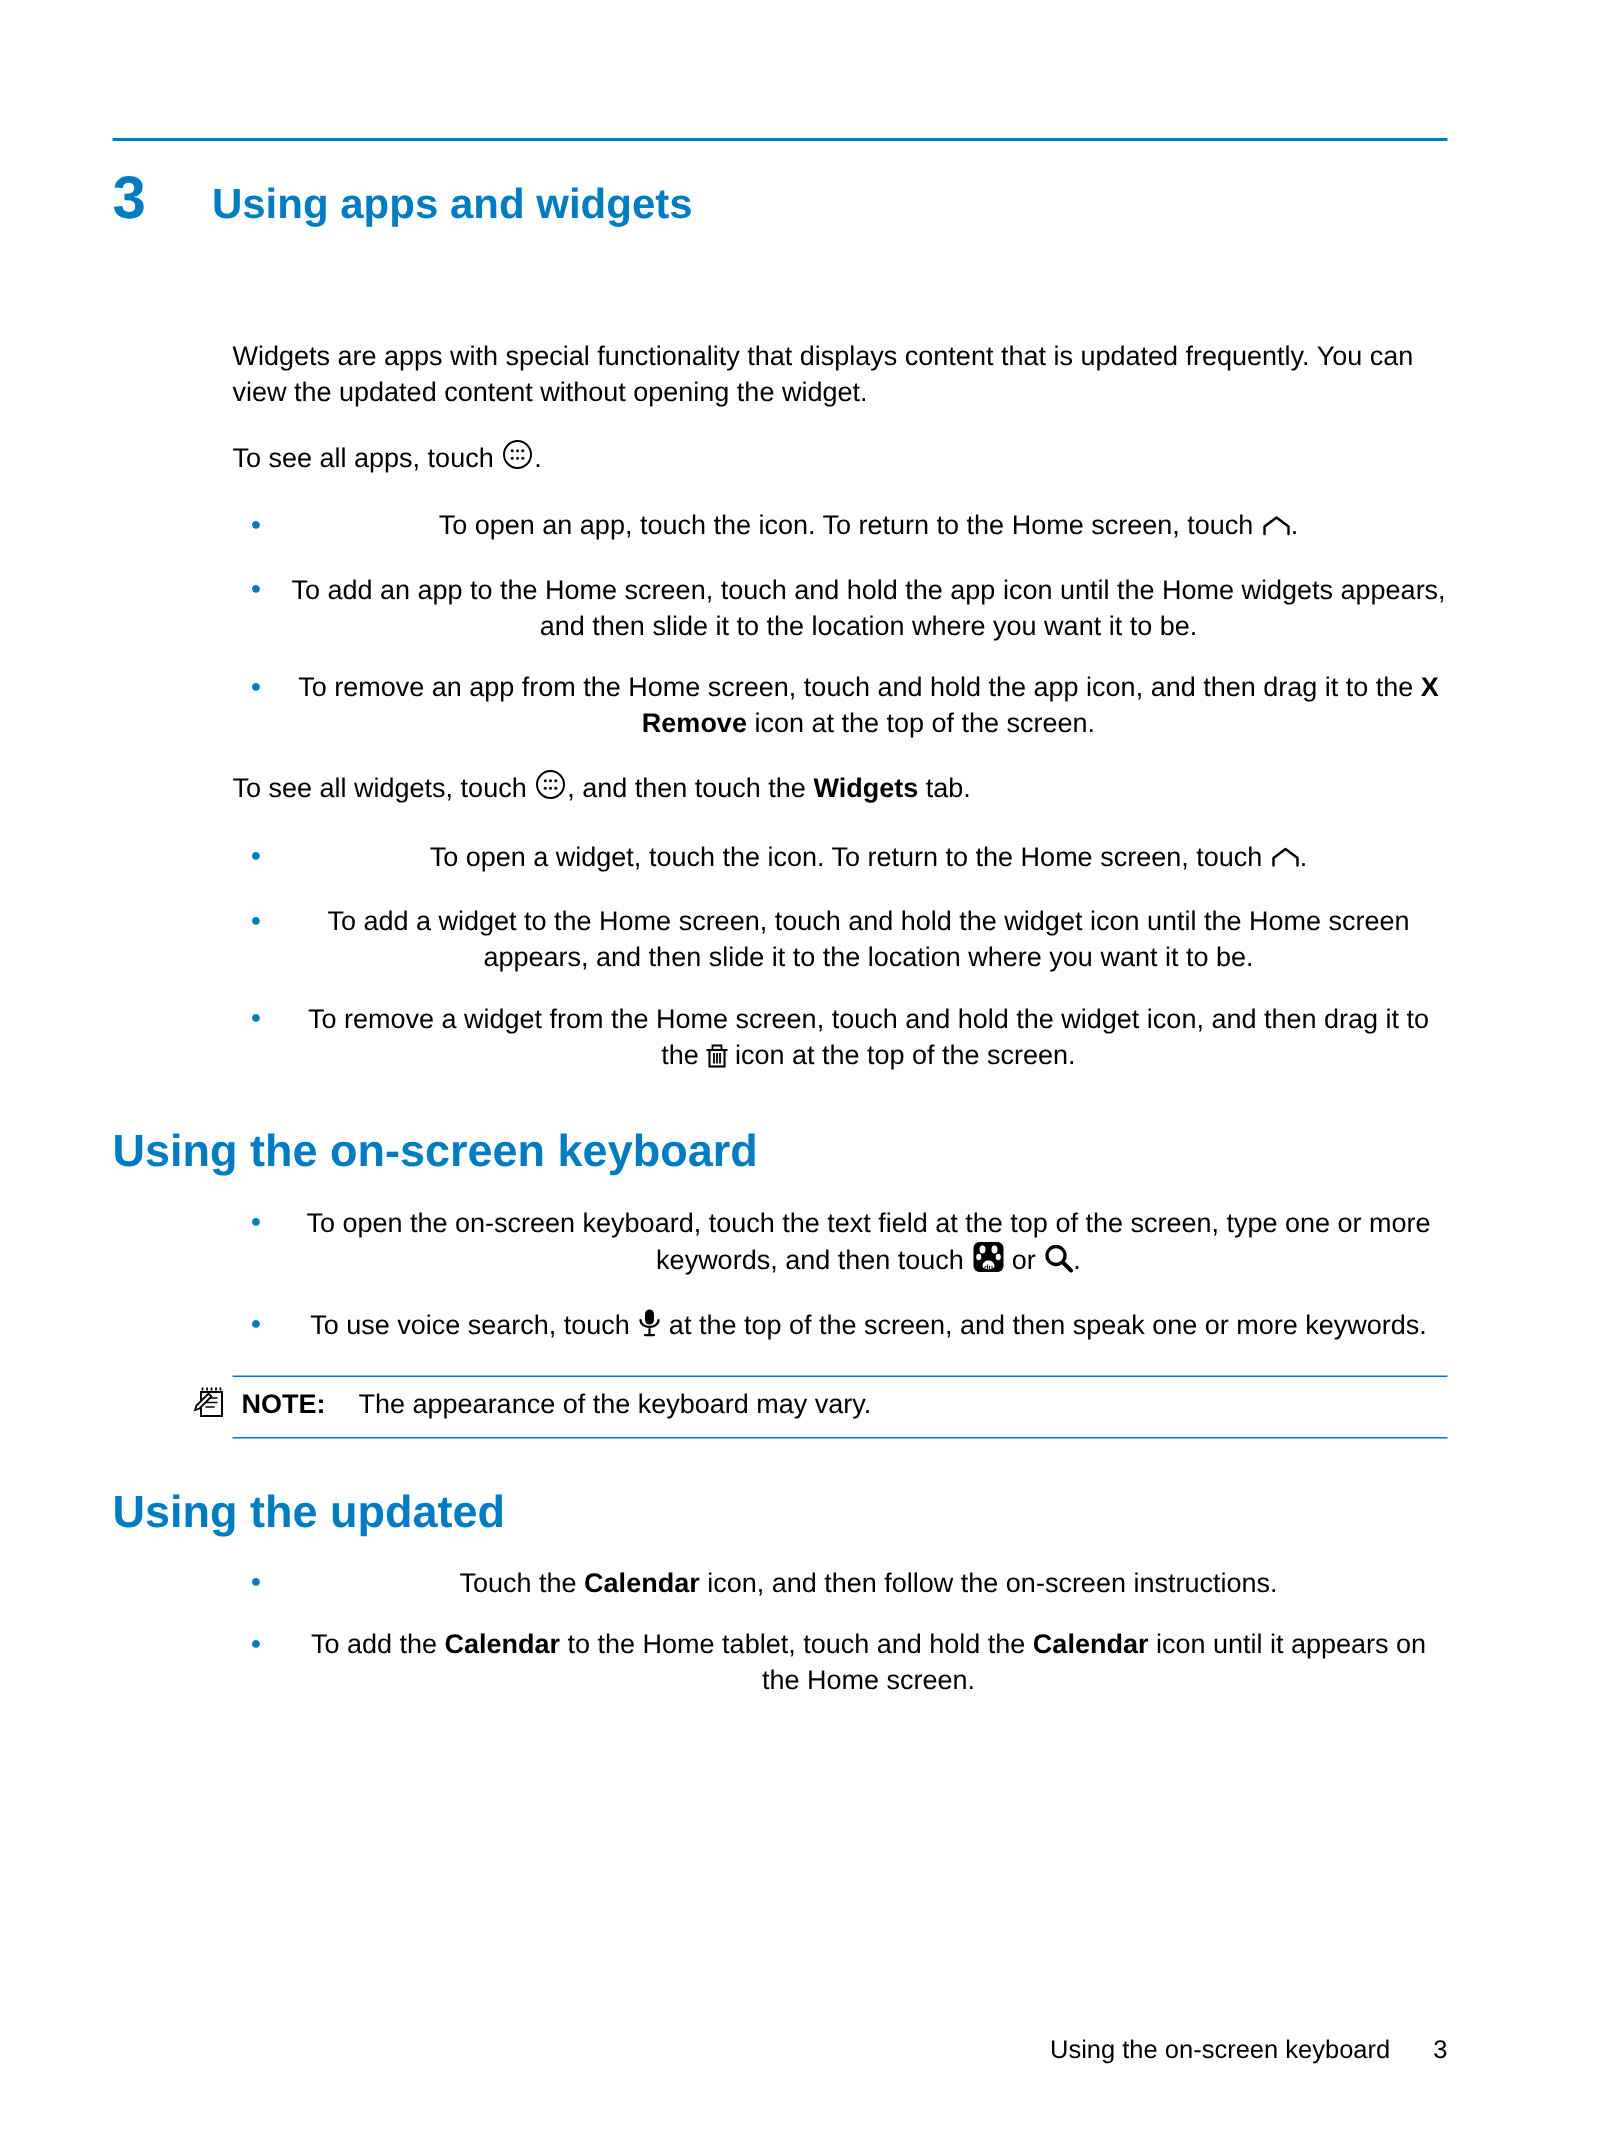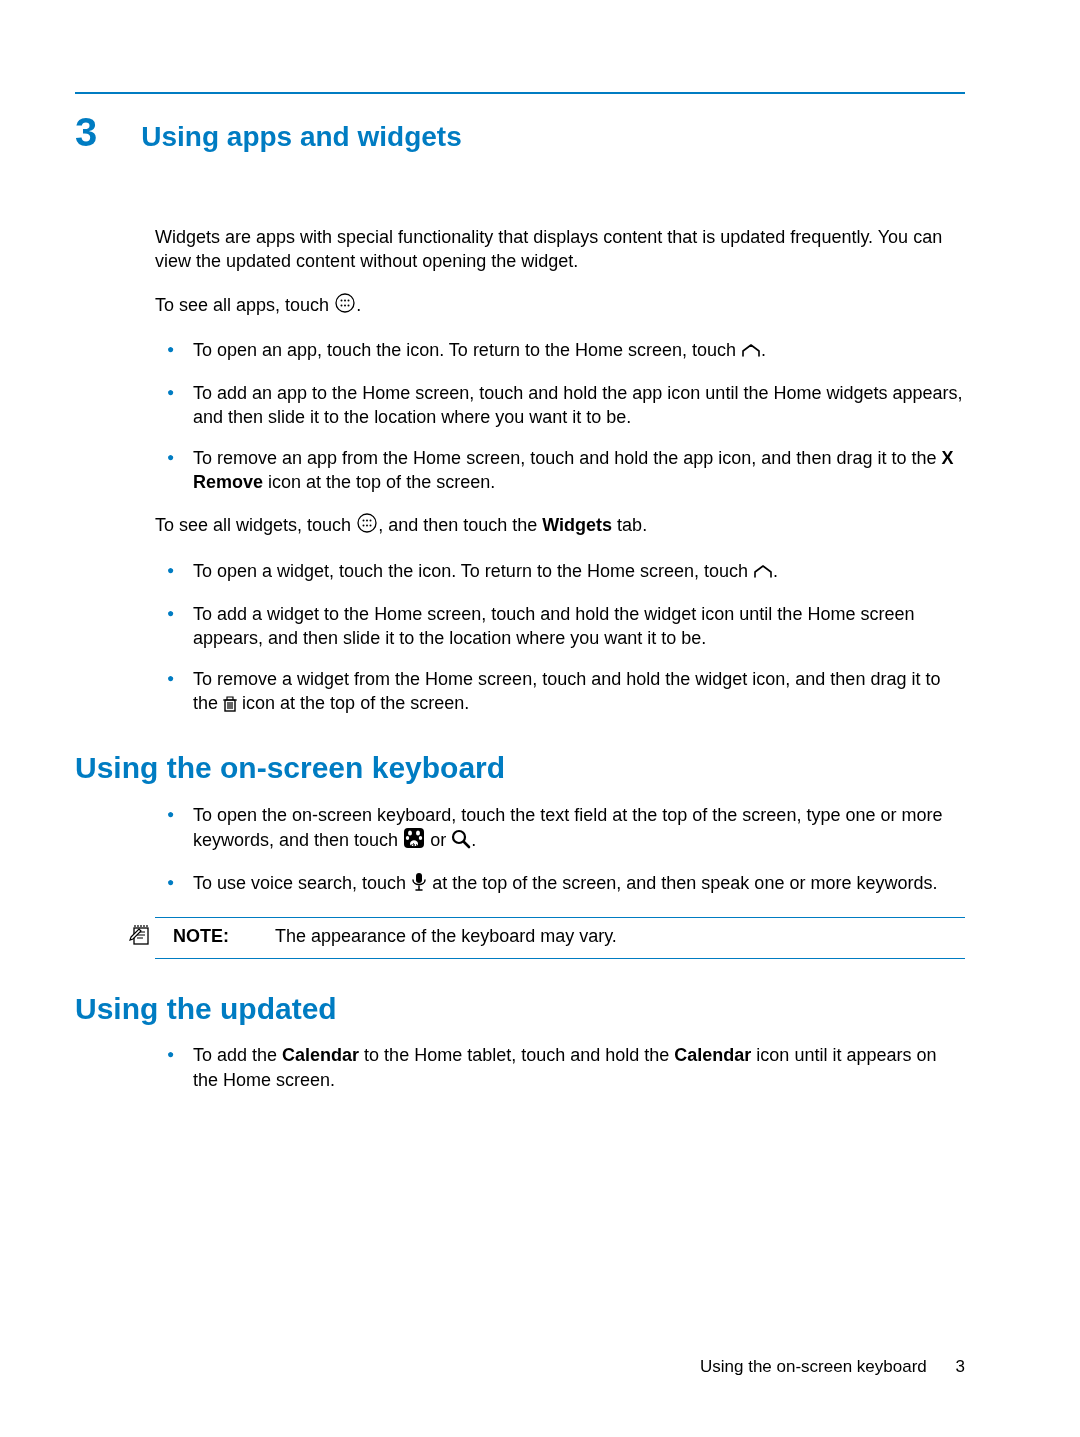--- a/index.html
+++ b/index.html
@@ -40,20 +40,21 @@
   .content {
     margin-left: 80px;
     font-size: 18px;
     line-height: 1.35;
   }
   .content p { margin: 0 0 18px 0; }
   ul.bul {
     list-style: none;
     padding: 0;
     margin: 0 0 18px 0;
+    text-align: center;
   }
   ul.bul > li {
     position: relative;
     padding-left: 38px;
     margin-bottom: 16px;
   }
   ul.bul > li::before {
     content: "●";
     position: absolute;
     left: 12px;
@@ -68,21 +69,21 @@
     font-weight: bold;
     margin: 30px 0 14px -80px;
   }
   .note-box {
     border-top: 1.5px solid #007cc2;
     border-bottom: 1.5px solid #007cc2;
     padding: 6px 0 6px 0;
     margin: 6px 0 28px 0;
     display: flex;
     align-items: flex-start;
-    gap: 18px;
+    gap: 6px;
   }
   .note-label { font-weight: bold; }
   .bold { font-weight: bold; }
   .icon {
     display: inline-block;
     vertical-align: -3px;
   }
   .footer {
     position: absolute;
     bottom: 60px;
@@ -221,20 +222,23 @@
           </svg>
       </span>
       <span class="note-label">NOTE:</span>&nbsp;&nbsp;
       <span>The appearance of the keyboard may vary.</span>
     </div>
 
     <div class="h2">Using the updated</div>
 
     <ul class="bul">
       <li>
+        <span>Touch the </span><span class="bold">Calendar</span><span> icon, and then follow the on-screen instructions.</span>
+      </li>
+      <li>
         <span>To add the </span><span class="bold">Calendar</span><span> to the Home tablet, touch and hold the </span><span class="bold">Calendar</span><span> icon until it appears on the Home screen.</span>
       </li>
     </ul>
 
   </div>
 </div>
 
 <div class="footer">
   <span>Using the on-screen keyboard</span>
   <span class="pnum">3</span>

